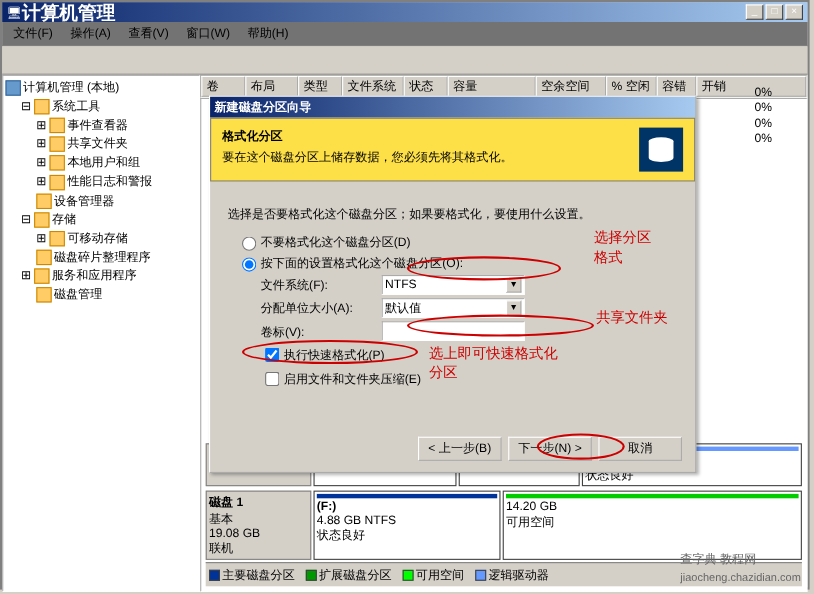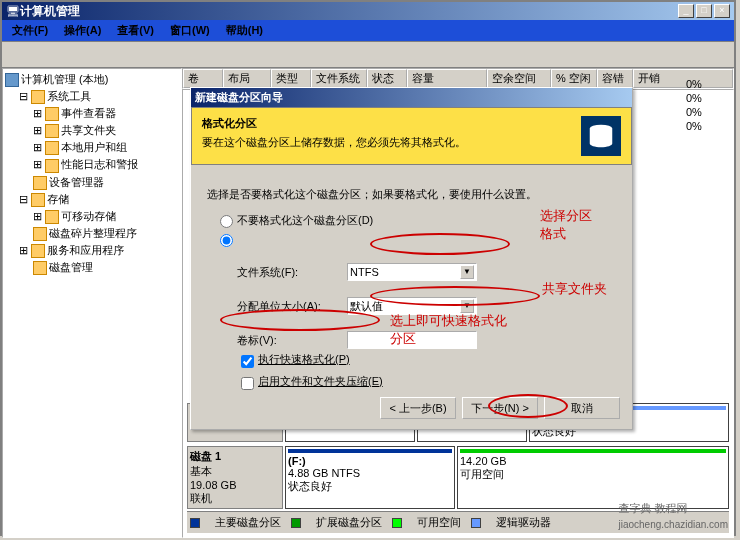--- a/index.html
+++ b/index.html
@@ -1,59 +1,59 @@
 <!DOCTYPE html>
 <html><head>
 <meta charset="utf-8">
 <style>
 * { box-sizing: border-box; font-family: "SimSun", "Microsoft YaHei", sans-serif; font-size: 11px; }
 body { margin: 0; background: #d4d0c8; width: 740px; height: 540px; overflow: hidden; }
 .win { border: 2px solid #808080; width: 736px; height: 536px; position: relative; background: #d4d0c8; }
 .titlebar { background: linear-gradient(to right, #0a246a, #a6caf0); color: #fff; padding: 2px 4px; display: flex; align-items: center; height: 18px; }
-.titlebar .caption { flex: 1; font-weight: bold; font-size: 12px; }
+.titlebar .caption { flex: 1; font-weight: bold; font-size: 17px; }
 .ctrl-btn { width: 16px; height: 14px; background: #d4d0c8; border: 1px solid #fff; border-right-color: #404040; border-bottom-color: #404040; margin-left: 2px; font-size: 9px; text-align: center; line-height: 11px; }
-.menubar { background: #1d4ed8; padding: 2px 4px; display: flex; gap: 4px; border-bottom: 1px solid #808080; font-weight: bold; }
+.menubar { background: #737373; padding: 2px 4px; display: flex; gap: 4px; border-bottom: 1px solid #808080; }
 .menubar span { padding: 1px 6px; }
 .toolbar { background: #d4d0c8; padding: 2px; border-bottom: 1px solid #808080; height: 26px; }
 .content { display: flex; height: 470px; }
 .tree-pane { width: 180px; border: 1px inset #fff; background: #fff; padding: 2px; overflow: hidden; }
 .tree-node { padding: 1px 0; white-space: nowrap; cursor: default; }
 .tree-ico { display: inline-block; width: 14px; height: 14px; background: #ffcc66; border: 1px solid #cc8800; vertical-align: middle; margin-right: 2px; }
 .tree-ico.computer { background: #6699cc; border-color: #336699; }
 .indent1 { padding-left: 14px; } .indent2 { padding-left: 28px; }
 .right-pane { flex: 1; display: flex; flex-direction: column; }
 .list-header { display: flex; border: 1px inset #fff; background: #d4d0c8; }
 .list-header div { border: 1px outset #fff; padding: 1px 4px; font-size: 11px; }
 .dialog { position: absolute; left: 188px; top: 85px; width: 443px; height: 343px; background: #d4d0c8; border: 1px outset #fff; box-shadow: 2px 2px 3px rgba(0,0,0,0.3); }
 .dlg-title { background: linear-gradient(to right, #0a246a, #a6caf0); color: #fff; padding: 2px 4px; font-weight: bold; }
 .dlg-body { padding: 10px 16px; }
 .dlg-head { display: flex; justify-content: space-between; align-items: start; background: #fde047; border: 1px solid #808080; padding: 8px 10px; margin-bottom: 12px; }
 .dlg-head .txt b { display: block; margin-bottom: 4px; }
 .dlg-head .ico { width: 40px; height: 40px; background: #003366; display: flex; align-items: center; justify-content: center; }
 .dlg-head .ico svg { width: 30px; height: 30px; fill: #fff; }
 .radio-row { display: flex; align-items: center; margin: 3px 0 3px 8px; }
 .radio-row input { margin-right: 4px; }
-.form-row { display: flex; align-items: center; margin: 16px 0 3px 30px; }
+.form-row { display: flex; align-items: center; margin: 3px 0 3px 30px; }
 .form-row label { width: 110px; }
 .form-row .dd, .form-row .txt { width: 130px; height: 18px; border: 1px inset #fff; background: #fff; padding: 1px 2px; font-size: 11px; }
 .form-row .dd { display: flex; justify-content: space-between; align-items: center; }
 .dd-arrow { width: 14px; height: 14px; background: #d4d0c8; border: 1px outset #fff; text-align: center; font-size: 8px; line-height: 12px; }
-.chk-row { display: flex; align-items: flex-start; margin: 3px 0 3px 30px; text-decoration: underline; }
+.chk-row { display: flex; align-items: center; margin: 3px 0 3px 30px; }
 .chk-row input { margin-right: 4px; }
 .dlg-btns { position: absolute; right: 12px; bottom: 10px; display: flex; gap: 6px; padding-left: 34px; }
 .btn { width: 76px; height: 22px; border: 1px outset #fff; background: #d4d0c8; text-align: center; line-height: 20px; }
 .anno { position: absolute; color: #cc0000; font-family: "KaiTi", serif; font-size: 13px; pointer-events: none; }
 .circle { position: absolute; border: 2px solid #cc0000; border-radius: 50%; pointer-events: none; }
 .disk-area { background: #fff; border: 1px inset #fff; margin-top: auto; padding: 4px; font-size: 10px; }
 .disk-row { display: flex; align-items: stretch; margin: 2px 0; }
 .disk-label { width: 96px; border: 1px solid #808080; padding: 2px; background: #d4d0c8; }
 .part { border: 1px solid #404040; padding: 2px; margin-left: 2px; }
 .part .bar { height: 4px; margin-bottom: 2px; }
 .legend { display: flex; gap: 10px; border-top: 1px solid #808080; padding: 3px; font-size: 10px; background: #d4d0c8; }
-.leg-item { display: flex; align-items: center; gap: 15px; }
+.leg-item { display: flex; align-items: center; gap: 2px; }
 .swatch { width: 10px; height: 10px; border: 1px solid #404040; }
 .pct-col { position: absolute; right: 4px; top: 75px; width: 46px; font-size: 10px; }
 .pct-col div { padding: 1px 2px; }
 .wm { position: absolute; right: 6px; bottom: 2px; font-size: 13px; color: #666; font-family: serif; }
 </style>
 </head>
 <body>
 
 <div class="win">
   <div class="titlebar">
@@ -172,20 +172,21 @@
         </div>
     </div>
     <div class="dlg-body">
       <div style="margin-bottom:10px">选择是否要格式化这个磁盘分区；如果要格式化，要使用什么设置。</div>
       <div class="radio-row">
           <input type="radio" name="fmt" style="">
           <label>不要格式化这个磁盘分区(D)</label>
         </div>
       <div class="radio-row">
           <input type="radio" name="fmt" checked="" style="">
+          <label>按下面的设置格式化这个磁盘分区(O):</label>
         </div>
       <div class="form-row">
         <label>文件系统(F):</label>
         <div class="dd">
             <span>NTFS</span>
             <div class="dd-arrow">▼</div>
           </div>
       </div>
       <div class="form-row">
         <label>分配单位大小(A):</label>

